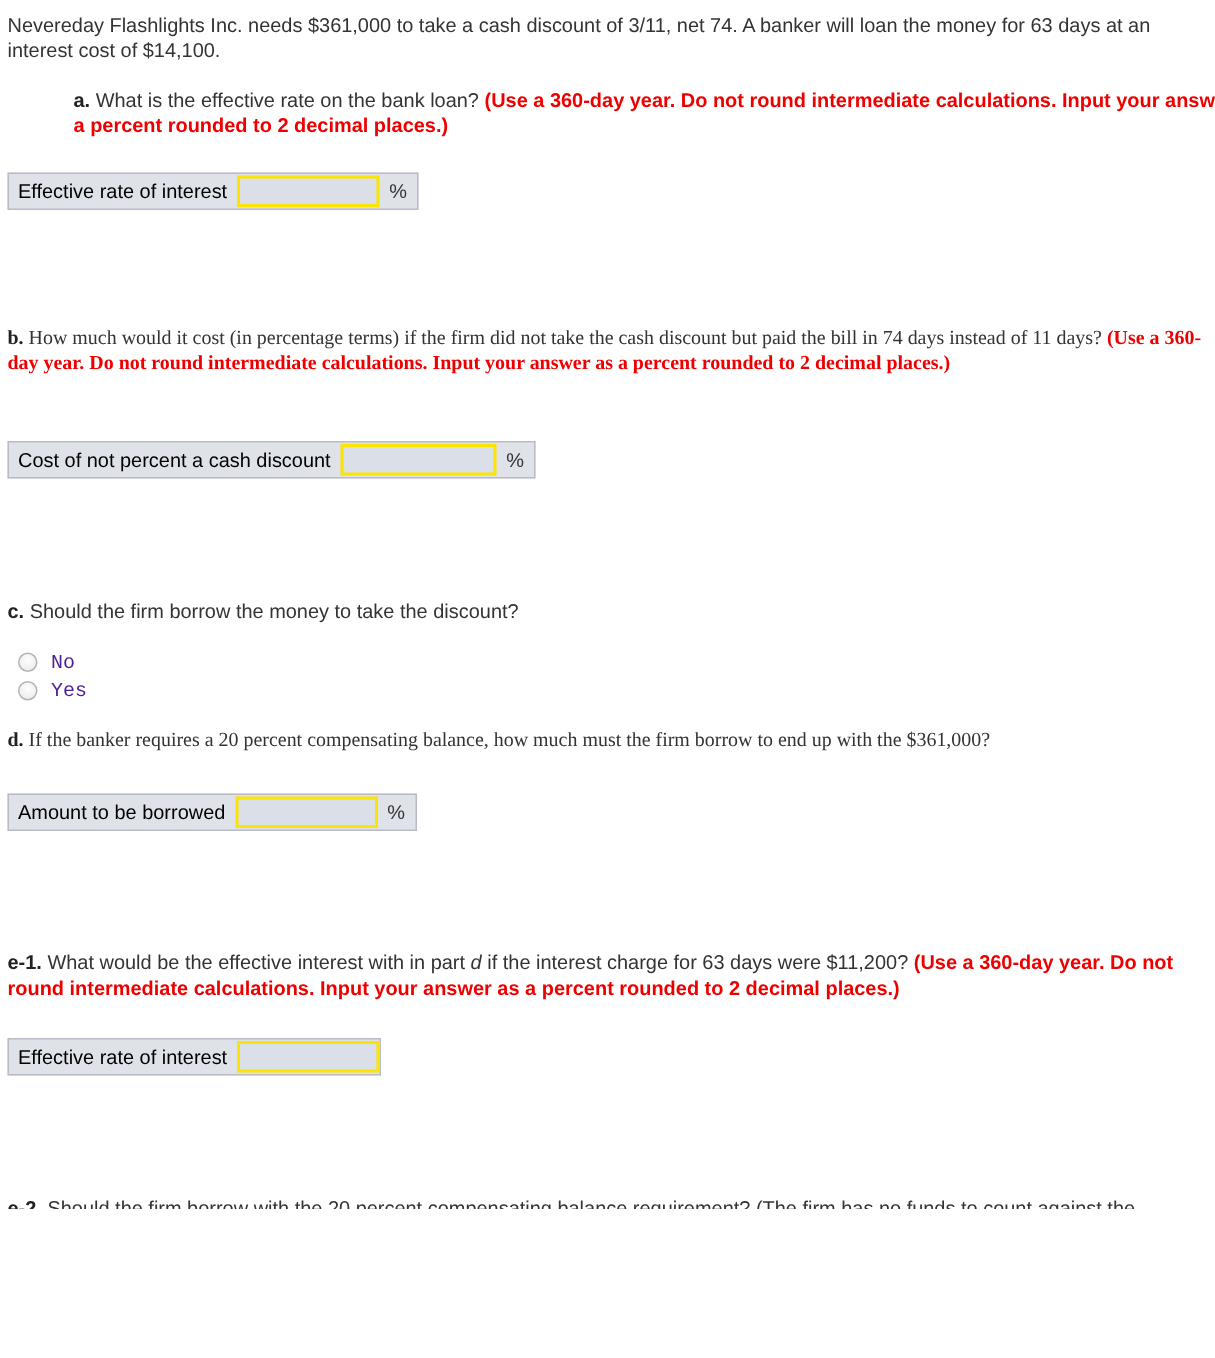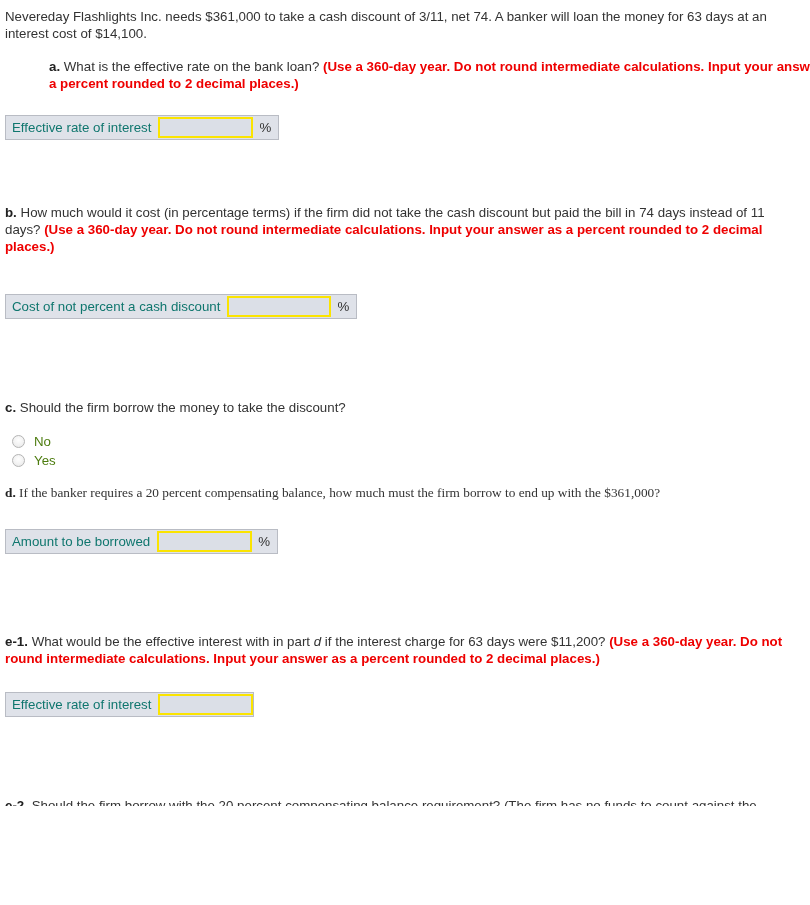--- a/index.html
+++ b/index.html
@@ -55,21 +55,21 @@
     background: #dfe2e9;
     border: 1px solid #b9bcc4;
     box-sizing: border-box;
     height: 25px;
   }
   .answer-label {
     display: flex;
     align-items: center;
     padding: 0 7px 0 6px;
     font-size: 13.3px;
-    color: #0f766e;
+    color: #000000;
     white-space: nowrap;
     line-height: 1;
   }
   .answer-input {
     background: #dbdfe7;
     border: 2px solid #fbe400;
     box-sizing: border-box;
     height: 21px;
     align-self: center;
     margin: 0;
@@ -108,23 +108,24 @@
     flex: 0 0 auto;
     margin: 0;
     padding: 0;
     appearance: none;
     -webkit-appearance: none;
     cursor: default;
   }
   .radio-text {
     margin-left: 9px;
     font-size: 13.3px;
-    color: #4d7c0f;
+    color: #4c1d95;
     line-height: 13px;
     white-space: nowrap;
+    font-family: Liberation Mono, monospace;
   }
 </style>
 </head>
 <body>
 
 <div class="page">
 
   <p class="qtext" style="top:8px;">
     <span>Nevereday Flashlights Inc. needs $361,000 to take a cash discount of 3/11, net 74. A banker will loan the money for 63 days at an interest cost of $14,100.</span>
   </p>
@@ -134,21 +135,21 @@
     <span>What is the effective rate on the bank loan?</span>
     <span class="red">(Use a 360-day year. Do not round intermediate calculations. Input your answer as a percent rounded to 2 decimal places.)</span>
   </p>
 
   <div class="answer-box" style="top:115px; left:5px;">
     <span class="answer-label">Effective rate of interest</span>
     <input class="answer-input" type="text" style="width: 95px;" value="" placeholder="">
     <span class="answer-suffix">%</span>
   </div>
 
-  <p class="qtext" style="top:204px;">
+  <p class="qtext" style="top:216px;font-family:Liberation Serif, serif;">
     <span class="qlabel">b.</span>
     <span>How much would it cost (in percentage terms) if the firm did not take the cash discount but paid the bill in 74 days instead of 11 days?</span>
     <span class="red">(Use a 360-day year. Do not round intermediate calculations. Input your answer as a percent rounded to 2 decimal places.)</span>
   </p>
 
   <div class="answer-box" style="top:294px; left:5px;">
     <span class="answer-label">Cost of not percent a cash discount</span>
     <input class="answer-input" type="text" style="width: 104px;" value="" placeholder="">
     <span class="answer-suffix">%</span>
   </div>

